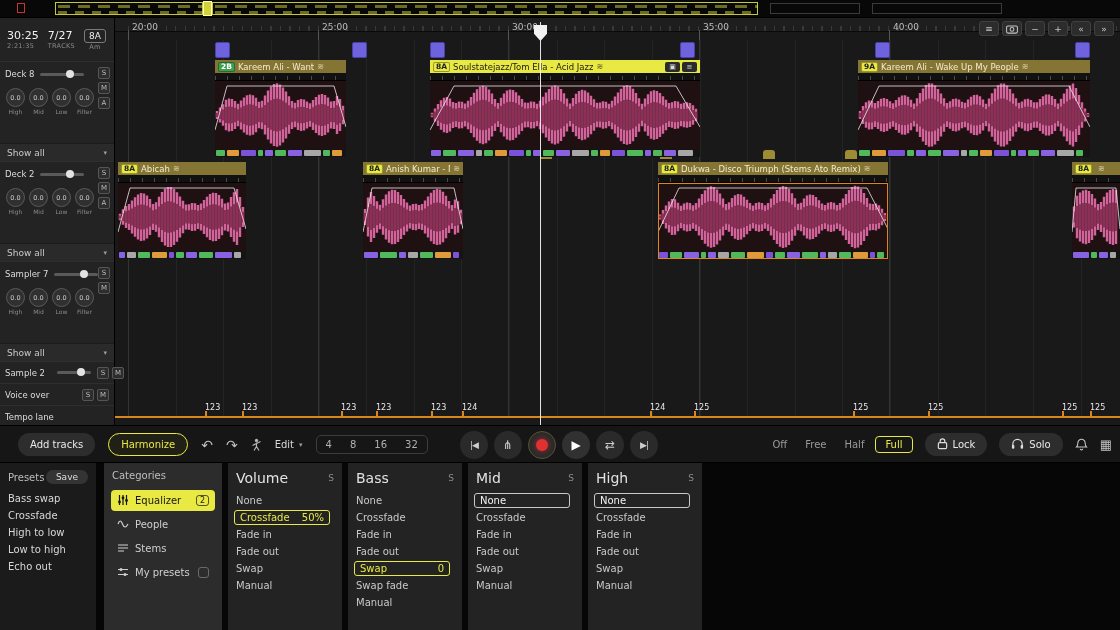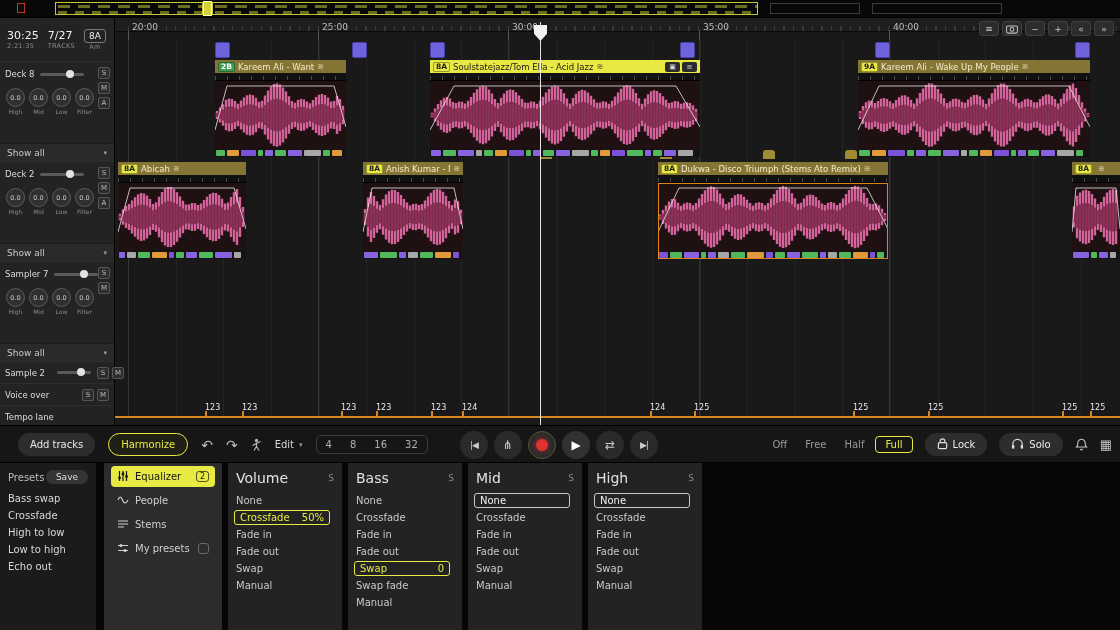--- a/index.html
+++ b/index.html
@@ -644,20 +644,23 @@
           <span class="chead">Presets</span>
           <span class="save-btn">Save</span>
         </div>
     <div class="preset-item">Bass swap</div>
         <div class="preset-item">Crossfade</div>
         <div class="preset-item">High to low</div>
         <div class="preset-item">Low to high</div>
         <div class="preset-item">Echo out</div>
   </div>
       <div class="col cats">
+    <div class="col-head">
+          <span class="chead">Categories</span>
+        </div>
     <div class="cat-item sel">
         <span><svg width="12" height="12" viewBox="0 0 12 12">
               <path d="M2.5 1v10M6 1v10M9.5 1v10" stroke="currentColor" stroke-width="1.2"></path>
               <circle cx="2.5" cy="8" r="1.4" fill="currentColor"></circle>
               <circle cx="6" cy="4" r="1.4" fill="currentColor"></circle>
               <circle cx="9.5" cy="6.5" r="1.4" fill="currentColor"></circle>
             </svg></span>
         <span>Equalizer</span>
         <span class="cat-badge">2</span>
 

